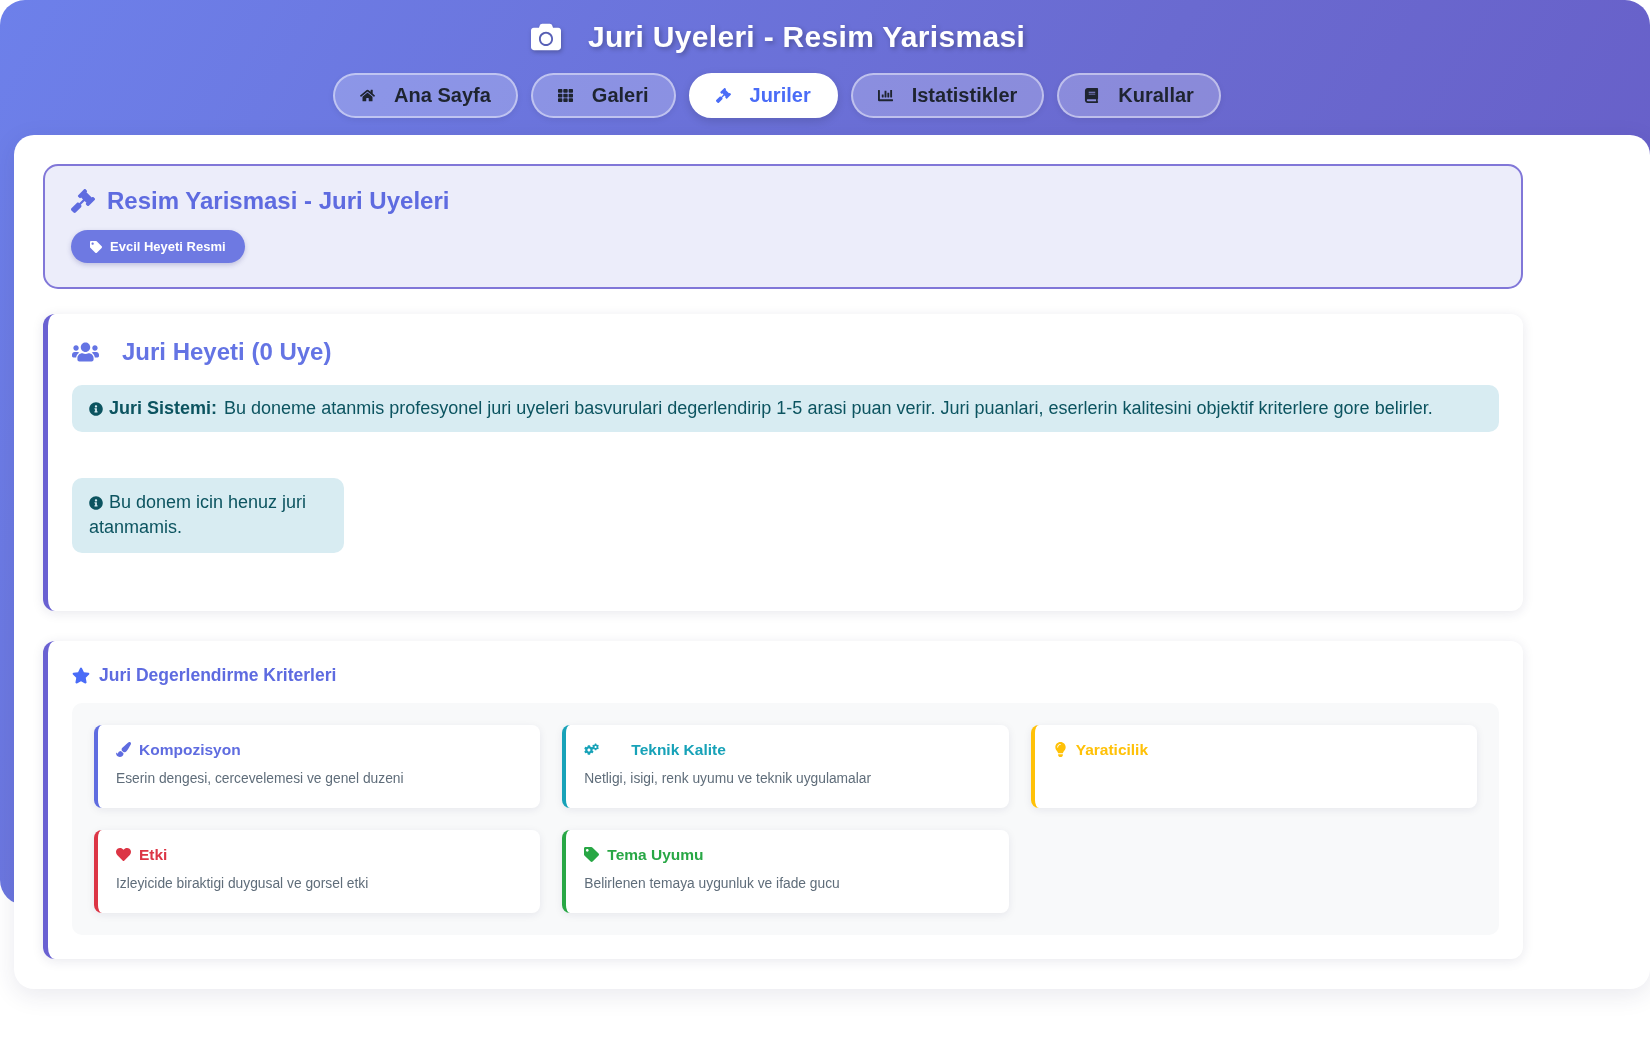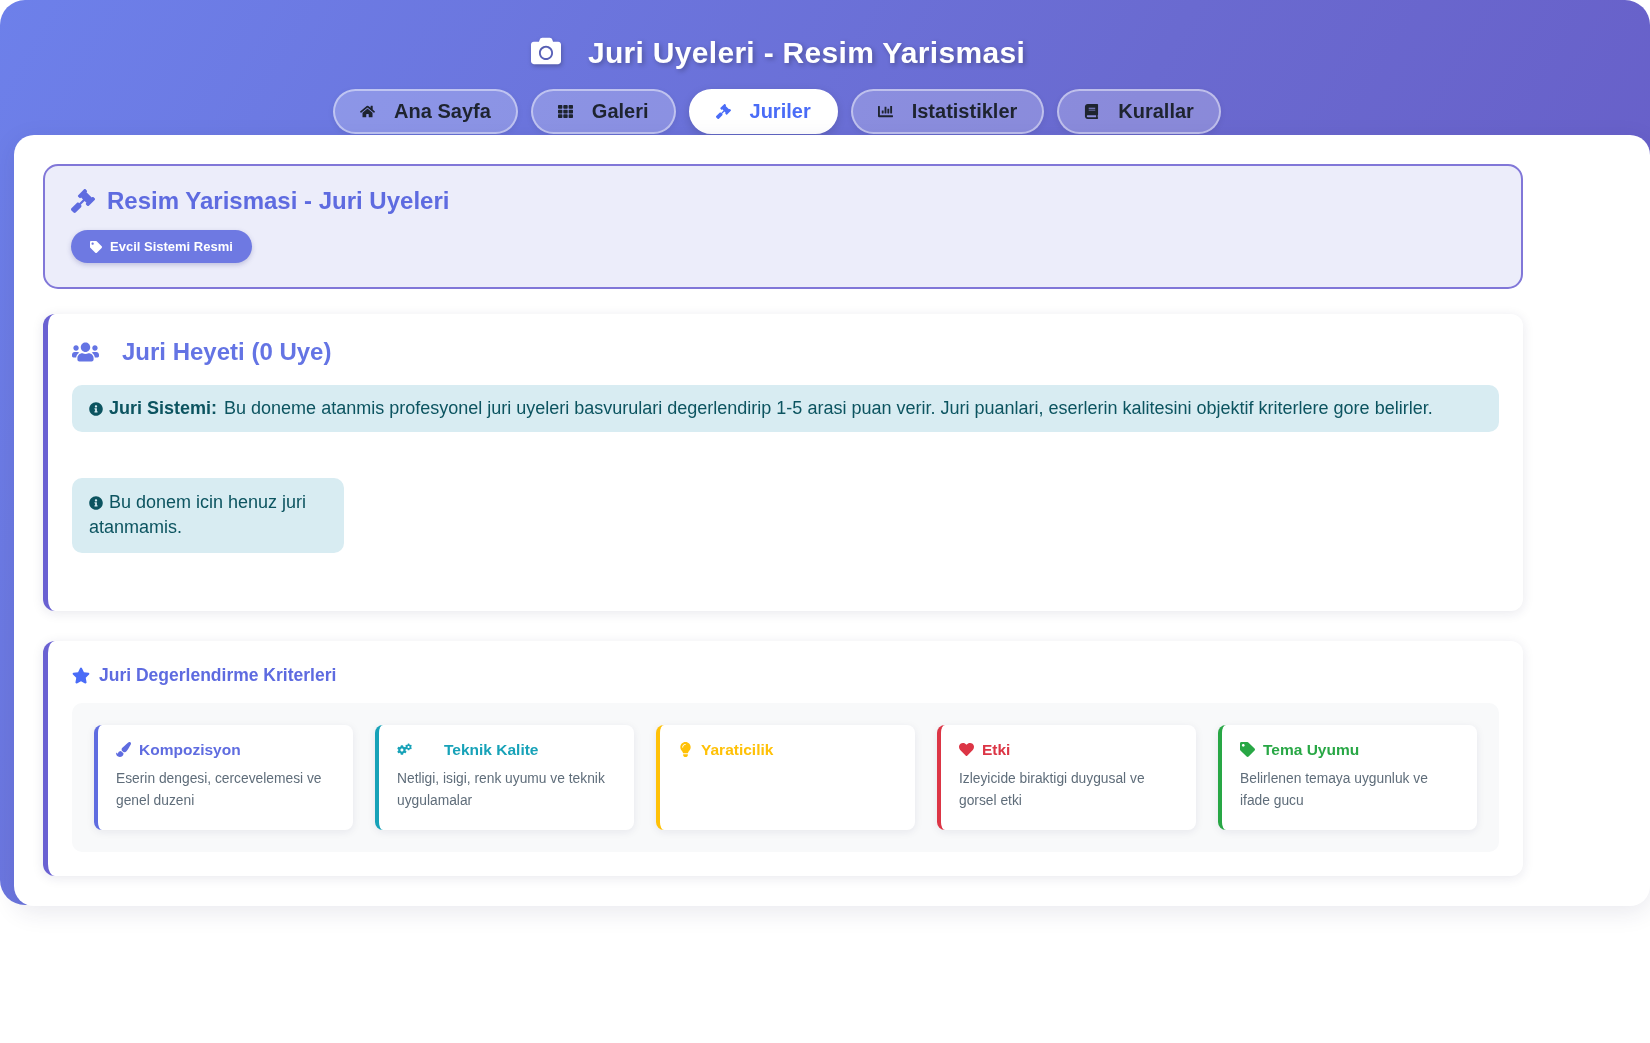--- a/index.html
+++ b/index.html
@@ -12,24 +12,24 @@
   }
   .gradient-bg {
     position:absolute; top:0; left:0;
     width:1650px; height:905px;
     background:linear-gradient(120deg,#6d80ea 0%,#6a6ad0 55%,#6659c4 100%);
     border-radius:25px;
   }
   
   .header { position:absolute; top:0; left:14px; width:1526px; text-align:center; }
   .page-title {
-    margin-top:36px;
+    margin-top:20px;
     color:#ffffff; font-size:30px; font-weight:800; letter-spacing:.3px;
     text-shadow:2px 2px 5px rgba(0,0,0,.28);
-    display:flex; justify-content:center; gap:25px;
+    display:flex; align-items:center; justify-content:center; gap:25px;
   }
   .page-title svg { width:34px; height:30px; filter:drop-shadow(1px 2px 2px rgba(0,0,0,.25)); }
   .nav-row { margin-top:19px; display:flex; justify-content:center; gap:13px; }
   .pill {
     height:45px; padding:0 25px; border-radius:50px;
     display:flex; align-items:center; gap:19px;
     background:rgba(255,255,255,.22);
     border:2px solid rgba(255,255,255,.45);
     color:#1e2430; font-size:20px; font-weight:700;
     cursor:pointer; box-shadow:0 2px 6px rgba(0,0,0,.07);
@@ -81,21 +81,21 @@
   .alert-info svg { width:14px; height:14px; vertical-align:-2px; margin-right:6px; }
   .alert-small { margin-top:46px; width:272px; padding:12px 17px; }
   
   .criteria-title {
     color:#5e6be0; font-size:17.5px; font-weight:800;
     display:flex; align-items:center; gap:9px;
   }
   .criteria-title svg { width:18px; height:17px; color:#4a6cf7; }
   .criteria-box {
     margin-top:17px; background:#f8f9fa; border-radius:10px;
-    padding:22px; display:grid; grid-template-columns:repeat(5,1fr); gap:22px;
+    padding:22px; display:grid; grid-template-columns:repeat(3,1fr); gap:22px;
   }
   .crit-card {
     background:#ffffff; border-radius:8px; border-left:4px solid #888;
     box-shadow:0 2px 8px rgba(30,30,80,.08);
     padding:16px 18px 18px 18px;
   }
   .crit-name { font-size:15.5px; font-weight:800; display:flex; align-items:center; gap:8px; }
   .crit-name svg { width:15px; height:15px; flex:0 0 auto; }
   .crit-desc { margin-top:9px; font-size:13.8px; line-height:1.6; color:#5f6d7a; }
 </style>
@@ -152,21 +152,21 @@
       <div class="contest-title">
         <svg viewBox="0 0 512 512" fill="currentColor">
             <path d="M504.971 199.362l-22.627-22.627c-9.373-9.373-24.569-9.373-33.941 0l-5.657 5.657L329.608 69.255l5.657-5.657c9.373-9.373 9.373-24.569 0-33.941L312.638 7.029c-9.373-9.373-24.569-9.373-33.941 0L154.246 131.48c-9.373 9.373-9.373 24.569 0 33.941l22.627 22.627c9.373 9.373 24.569 9.373 33.941 0l5.657-5.657 39.598 39.598-81.04 81.04-5.657-5.657c-12.497-12.497-32.758-12.497-45.255 0L9.373 412.118c-12.497 12.497-12.497 32.758 0 45.255l45.255 45.255c12.497 12.497 32.758 12.497 45.255 0l114.745-114.745c12.497-12.497 12.497-32.758 0-45.255l-5.657-5.657 81.04-81.04 39.598 39.598-5.657 5.657c-9.373 9.373-9.373 24.569 0 33.941l22.627 22.627c9.373 9.373 24.569 9.373 33.941 0l124.451-124.451c9.372-9.372 9.372-24.568 0-33.941z"></path>
           </svg>
         <span>Resim Yarismasi - Juri Uyeleri</span>
       </div>
       <div class="badge">
         <svg viewBox="0 0 512 512" fill="currentColor">
             <path d="M0 252.118V48C0 21.49 21.49 0 48 0h204.118a48 48 0 0 1 33.941 14.059l211.882 211.882c18.745 18.745 18.745 49.137 0 67.882L293.823 497.941c-18.745 18.745-49.137 18.745-67.882 0L14.059 286.059A48 48 0 0 1 0 252.118zM112 64c-26.51 0-48 21.49-48 48s21.49 48 48 48 48-21.49 48-48-21.49-48-48-48z"></path>
           </svg>
-        <span>Evcil Sistemi Resmi</span>
+        <span>Evcil Heyeti Resmi</span>
       </div>
     </div>
 
     <div class="section-card jury-card">
       <div class="section-title">
         <svg viewBox="0 0 640 512" fill="currentColor">
             <path d="M96 224c35.3 0 64-28.7 64-64s-28.7-64-64-64-64 28.7-64 64 28.7 64 64 64zm448 0c35.3 0 64-28.7 64-64s-28.7-64-64-64-64 28.7-64 64 28.7 64 64 64zm32 32h-64c-17.6 0-33.5 7.1-45.1 18.6 40.3 22.1 68.9 62 75.1 109.4h66c17.7 0 32-14.3 32-32v-32c0-35.3-28.7-64-64-64zm-256 0c61.9 0 112-50.1 112-112S381.9 32 320 32 208 82.1 208 144s50.1 112 112 112zm76.8 32h-8.3c-20.8 10-43.9 16-68.5 16s-47.6-6-68.5-16h-8.3C179.6 288 128 339.6 128 403.2V432c0 26.5 21.5 48 48 48h288c26.5 0 48-21.5 48-48v-28.8c0-63.6-51.6-115.2-115.2-115.2zm-223.7-13.4C161.5 263.1 145.6 256 128 256H64c-35.3 0-64 28.7-64 64v32c0 17.7 14.3 32 32 32h65.9c6.3-47.4 34.9-87.3 75.2-109.4z"></path>
           </svg>
         <span>Juri Heyeti (0 Uye)</span>
       </div>

